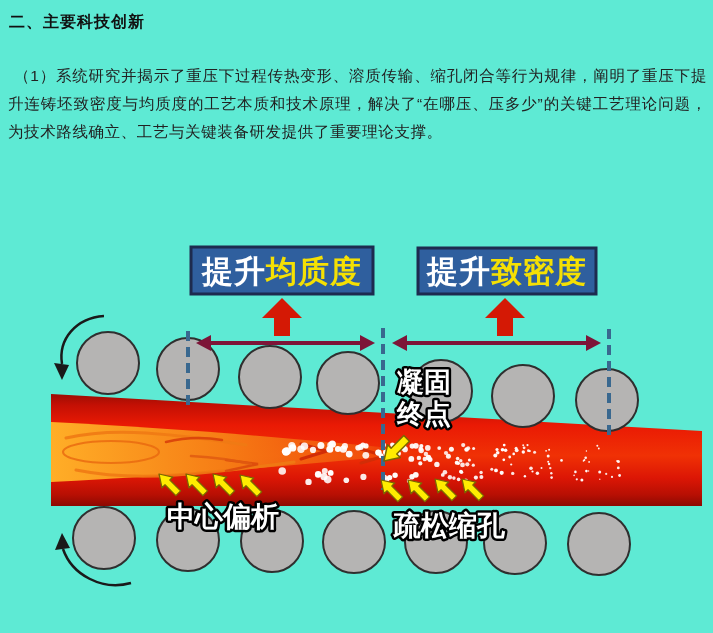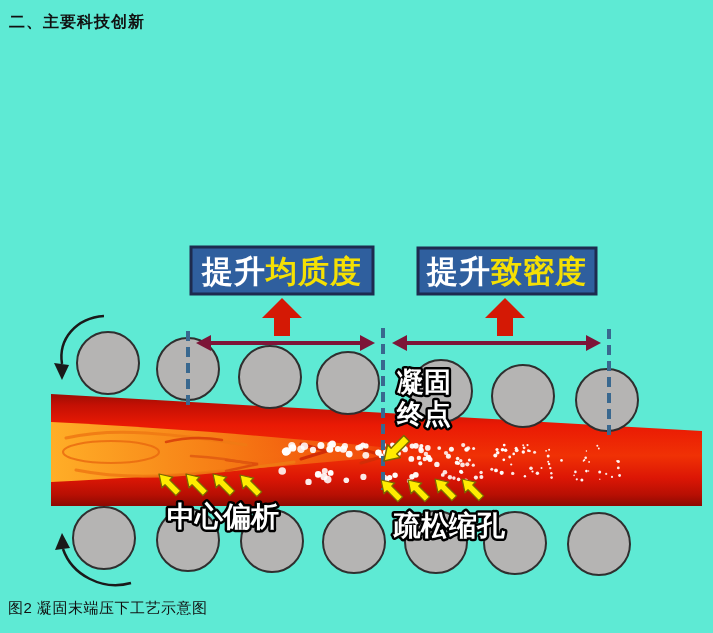--- a/index.html
+++ b/index.html
@@ -24,20 +24,21 @@
   svg text{font-family:"Liberation Sans",sans-serif;}
   .outlined{paint-order:stroke;stroke:#000;stroke-linejoin:round;fill:#fff;font-weight:bold;}
 </style>
 </head>
 <body>
 
 <div class="page">
 
   <h2 class="heading">二、主要科技创新</h2>
 
+  <p class="body-text">（1）系统研究并揭示了重压下过程传热变形、溶质传输、缩孔闭合等行为规律，阐明了重压下提升连铸坯致密度与均质度的工艺本质和技术原理，解决了“在哪压、压多少”的关键工艺理论问题，为技术路线确立、工艺与关键装备研发提供了重要理论支撑。</p>
 
   <figure class="figure">
     <svg width="713" height="364" viewBox="0 0 713 364">
       <defs>
         <linearGradient id="strandGrad" x1="0" y1="0" x2="0" y2="1">
           <stop offset="0" stop-color="#9c0c03"></stop>
           <stop offset="0.10" stop-color="#c41004"></stop>
           <stop offset="0.28" stop-color="#ea1a04"></stop>
           <stop offset="0.55" stop-color="#f03105"></stop>
           <stop offset="0.75" stop-color="#dc1605"></stop>
@@ -299,14 +300,13 @@
         <use href="#yarrow" transform="translate(368,217) rotate(-45)"></use>
       </g>
 
       <text class="outlined" x="381" y="147" font-size="27" stroke-width="5">凝固</text>
       <text class="outlined" x="381" y="179" font-size="27" stroke-width="5">终点</text>
       <text class="outlined" x="207" y="282" text-anchor="middle" font-size="28" stroke-width="5">中心偏析</text>
       <text class="outlined" x="433" y="291" text-anchor="middle" font-size="28" stroke-width="5">疏松缩孔</text>
     </svg>
   </figure>
 
-  <p class="caption">图2 凝固末端压下工艺示意图</p>
 </div>
 
 </body></html>

